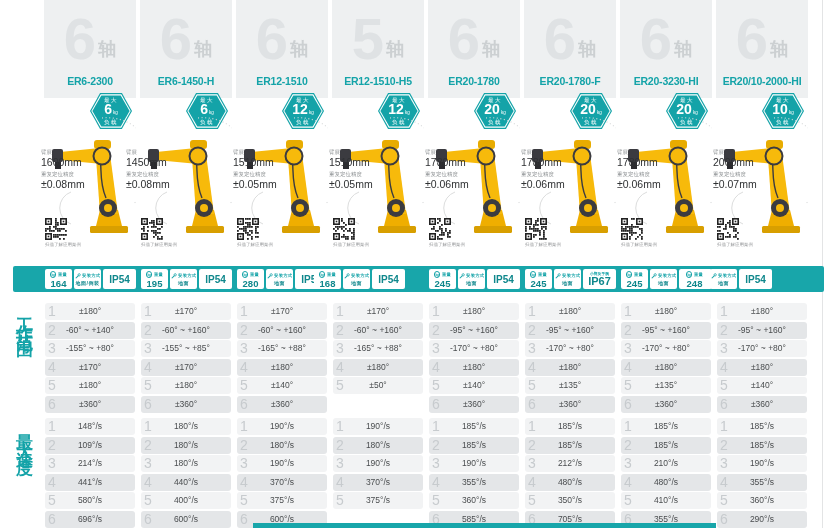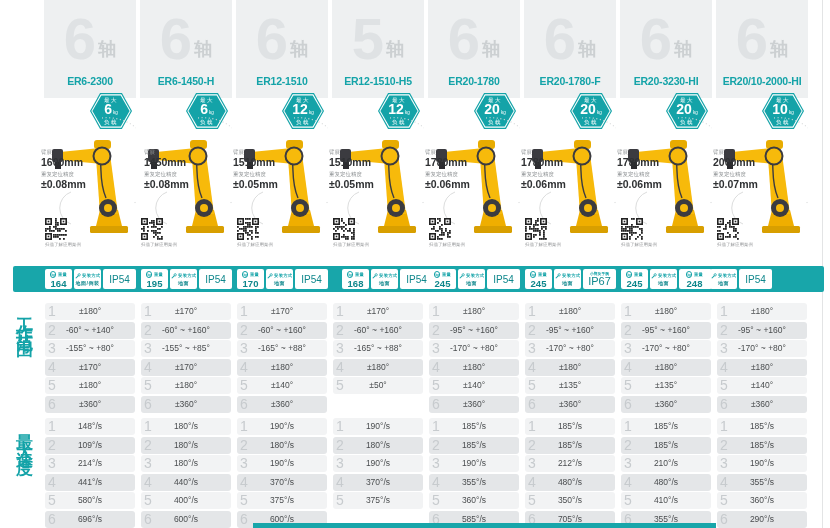--- a/index.html
+++ b/index.html
@@ -22,37 +22,37 @@
   .hexc{position:absolute;inset:0;color:#fff;text-align:center;display:flex;flex-direction:column;justify-content:center}
   .hxt,.hxb{font-size:5.5px;letter-spacing:1.5px;line-height:6px}
   .hxn{font-size:14px;font-weight:bold;line-height:13px}
   .hxkg{font-size:4.5px;font-weight:normal;margin-left:1px}
 
   
   .rzone{position:absolute;top:112px;width:92px;height:128px;z-index:1}
   .robot-svg{width:92px;height:128px;display:block}
   .specs{position:absolute;top:146px;width:66px;z-index:2}
   .slab{font-size:5.5px;color:#8e9294;margin-top:3px}
-  .sval{font-size:10.5px;font-weight:bold;color:#2f3133;line-height:12px}
+  .sval{font-size:10.5px;font-weight:normal;color:#2f3133;line-height:12px}
   .qrbox{position:absolute;top:218px;width:62px;z-index:2}
   .qr-svg{width:22px;height:22px;display:block}
   .qrcap{font-size:4.5px;color:#97999b;margin-top:2px;white-space:nowrap}
 
   
   .band{position:absolute;left:13px;top:266px;width:811px;height:26px;background:var(--band);border-radius:2px;z-index:2}
   .bgroup{position:absolute;top:269px;display:flex;gap:2px;z-index:3}
   .badge{background:#fff;border-radius:2px;height:20px;overflow:hidden;display:flex;flex-direction:column;align-items:center;justify-content:center}
   .b1,.b2{width:27px}
   .b3{width:33px}
   .brow{display:flex;align-items:center;gap:1.5px;height:8px}
   .kgic{width:6.5px;height:6.5px;border:.9px solid var(--accent);border-radius:50%;font-size:3px;color:var(--accent);display:flex;align-items:center;justify-content:center;font-weight:bold}
   .blab{font-size:4.3px;color:var(--accent);font-weight:bold;letter-spacing:.3px}
   .bval{font-size:9.5px;font-weight:bold;color:#0f878c;line-height:9px}
   .bval2{font-size:5px;font-weight:bold;color:#0f878c;line-height:7px;letter-spacing:.5px}
-  .ipval{font-size:10px;font-weight:normal;color:#0f878c}
+  .ipval{font-size:10px;font-weight:bold;color:#0f878c}
   .ipval.s{font-size:11px;line-height:9px}
   .ipnote{font-size:3.8px;color:var(--accent);line-height:5px;font-weight:bold}
   .wrench{width:6px;height:6px}
 
   
   .vlabel{position:absolute;left:13px;writing-mode:vertical-rl;text-orientation:upright;font-weight:bold;color:var(--accent);font-size:17px;letter-spacing:8px}
   #wr-label{top:304px}
   #sp-label{top:421px}
 
   
@@ -261,21 +261,21 @@
   <path d="M62 86 C55 70 58 56 56 46" fill="none" stroke="#3b3b40" stroke-width="1.4"></path>
   <circle cx="64" cy="96" r="9" fill="#3b3b40"></circle>
           <circle cx="64" cy="96" r="4" fill="#f7ba0b"></circle>
   <rect x="50" y="28" width="17" height="9" rx="3" fill="#e8ac00"></rect>
   <polygon points="56,36 58,52 16,48 16,40" fill="#f7ba0b"></polygon>
   <circle cx="58" cy="44" r="8.5" fill="#f7ba0b" stroke="#3b3b40" stroke-width="2"></circle>
   <rect x="8" y="37" width="11" height="13" rx="2" fill="#3b3b40"></rect>
   <rect x="11" y="50" width="6" height="7" fill="#2c2c30"></rect>
 </svg>
       </div>
-      <div class="specs" style="left:144px">
+      <div class="specs" style="left:126px">
         <div class="slab">臂展</div>
         <div class="sval">1450mm</div>
         <div class="slab">重复定位精度</div>
         <div class="sval">±0.08mm</div>
       </div>
       <div class="qrbox" style="left:141px">
         <svg class="qr-svg" viewBox="0 0 22 22">
           <rect width="22" height="22" fill="#fff"></rect>
           <g fill="#222">
             <rect x="10" y="2" width="1.8" height="1.8"></rect>
@@ -487,21 +487,21 @@
           <rect x="2.7" y="17.7" width="1.6" height="1.6" fill="#222"></rect>
         </svg>
         <div class="qrcap">扫描了解应用案例</div>
       </div>
       <div class="bgroup" style="left:237px">
         <div class="badge b1">
           <div class="brow">
             <span class="kgic">kg</span>
             <span class="blab">重量</span>
           </div>
-          <div class="bval">170</div>
+          <div class="bval">280</div>
         </div>
         <div class="badge b2">
           <div class="brow">
             <svg class="wrench" viewBox="0 0 8 8">
               <circle cx="5.6" cy="2.4" r="1.5" fill="none" stroke="#14a3a8" stroke-width="1"></circle>
               <path d="M1 7 L4.6 3.4" stroke="#14a3a8" stroke-width="1.4"></path>
             </svg>
             <span class="blab">安装方式</span>
           </div>
           <div class="bval2">地面</div>
@@ -641,21 +641,21 @@
           <rect x="2.7" y="2.7" width="1.6" height="1.6" fill="#222"></rect>
           <rect x="15" y="0" width="7" height="7" fill="#222"></rect>
           <rect x="16.6" y="1.6" width="3.8" height="3.8" fill="#fff"></rect>
           <rect x="17.7" y="2.7" width="1.6" height="1.6" fill="#222"></rect>
           <rect x="0" y="15" width="7" height="7" fill="#222"></rect>
           <rect x="1.6" y="16.6" width="3.8" height="3.8" fill="#fff"></rect>
           <rect x="2.7" y="17.7" width="1.6" height="1.6" fill="#222"></rect>
         </svg>
         <div class="qrcap">扫描了解应用案例</div>
       </div>
-      <div class="bgroup" style="left:342px">
+      <div class="bgroup" style="left:314px">
         <div class="badge b1">
           <div class="brow">
             <span class="kgic">kg</span>
             <span class="blab">重量</span>
           </div>
           <div class="bval">168</div>
         </div>
         <div class="badge b2">
           <div class="brow">
             <svg class="wrench" viewBox="0 0 8 8">

